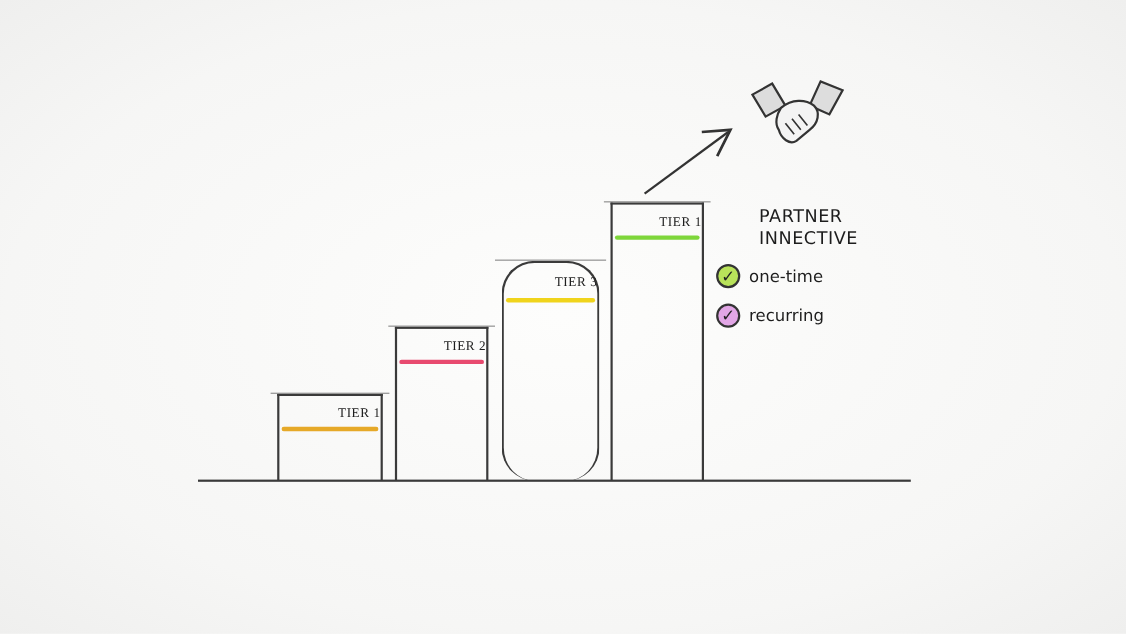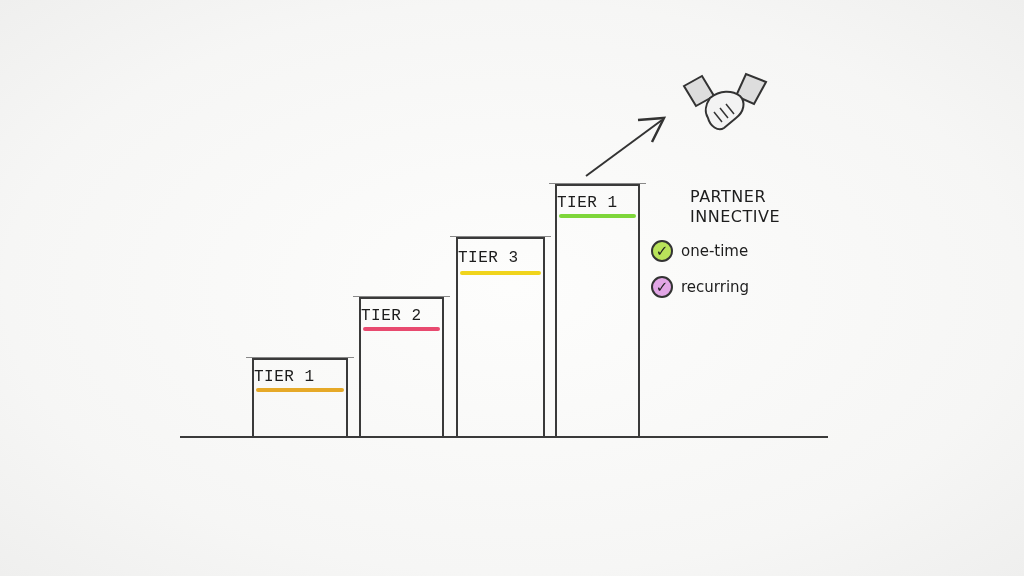--- a/index.html
+++ b/index.html
@@ -1,20 +1,20 @@
 <!DOCTYPE html>
 <html><head>
 <meta charset="utf-8">
 <style>
   html,body{margin:0;padding:0;}
   body{width:1024px;height:576px;background:#f7f7f6;position:relative;overflow:hidden;font-family:"DejaVu Sans",sans-serif;}
   .canvas{position:absolute;left:0;top:0;width:1024px;height:576px;background:radial-gradient(ellipse at center,#fdfdfc 0%,#f6f6f5 70%,#efefee 100%);}
   .bar{position:absolute;border-left:2.5px solid #3a3a3a;border-right:2.5px solid #3a3a3a;border-top:2.5px solid #3a3a3a;box-sizing:border-box;}
   .bar::before{content:"";position:absolute;left:-8px;right:-8px;top:-3px;height:1px;background:#888;}
-  .bar-label{position:absolute;left:0;right:0;text-align:left;font-size:16px;color:#1d1d1d;letter-spacing:0.5px;font-family:Liberation Mono, monospace;}
+  .bar-label{position:absolute;left:0;right:0;text-align:right;font-size:12px;color:#1d1d1d;letter-spacing:0.5px;font-family:Liberation Serif, serif;}
   .hl{position:absolute;left:2px;right:2px;height:4px;border-radius:2px;}
   .baseline{position:absolute;left:180px;top:436px;width:648px;height:2px;background:#3a3a3a;}
   .legend-item{position:absolute;display:flex;align-items:center;gap:8px;font-size:15px;color:#1d1d1d;}
   .check{width:22px;height:22px;border-radius:50%;border:2px solid #333;box-sizing:border-box;display:flex;align-items:center;justify-content:center;font-size:15px;font-weight:bold;color:#222;}
   .title{position:absolute;left:690px;top:146px;font-size:16px;line-height:20px;color:#1d1d1d;letter-spacing:0.5px;margin-top:41px;}
 </style>
 </head>
 <body>
 
 <div class="canvas">
@@ -22,21 +22,21 @@
   <div class="bar" style="left:252px;top:358px;width:96px;height:79px;">
     <div class="bar-label" style="top:8px;">TIER 1</div>
     <div class="hl" style="top:28px;background:#e6a928;"></div>
   </div>
 
   <div class="bar" style="left:359px;top:297px;width:85px;height:140px;">
     <div class="bar-label" style="top:8px;">TIER 2</div>
     <div class="hl" style="top:28px;background:#e84a6f;"></div>
   </div>
 
-  <div class="bar" style="left:456px;top:237px;width:89px;height:200px;">
+  <div class="bar" style="left:456px;top:237px;width:89px;height:200px;border-radius:30px;">
     <div class="bar-label" style="top:10px;">TIER 3</div>
     <div class="hl" style="top:32px;background:#f0d41c;"></div>
   </div>
 
   <div class="bar" style="left:555px;top:184px;width:85px;height:253px;">
     <div class="bar-label" style="top:8px;">TIER 1</div>
     <div class="hl" style="top:28px;background:#7ed63a;"></div>
   </div>
 
   <div class="baseline"></div>

